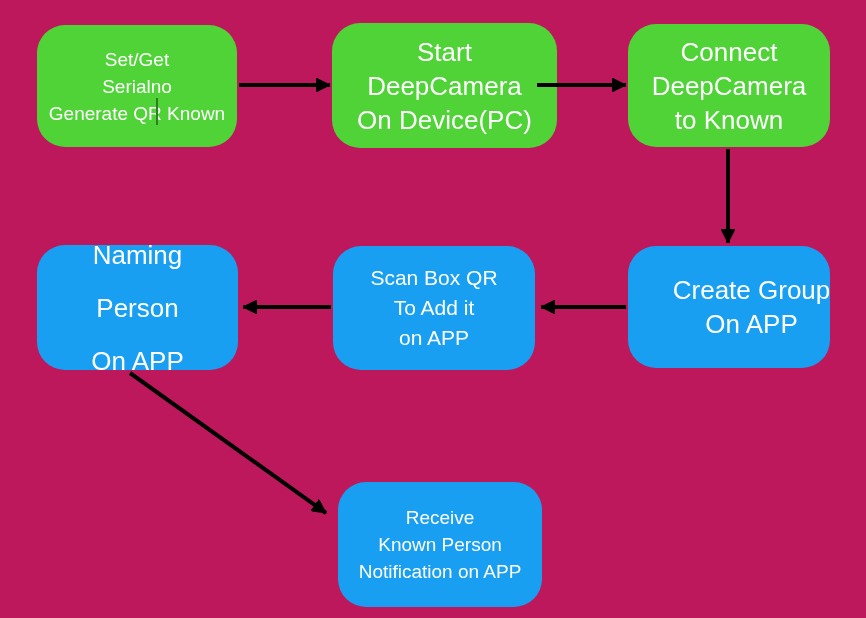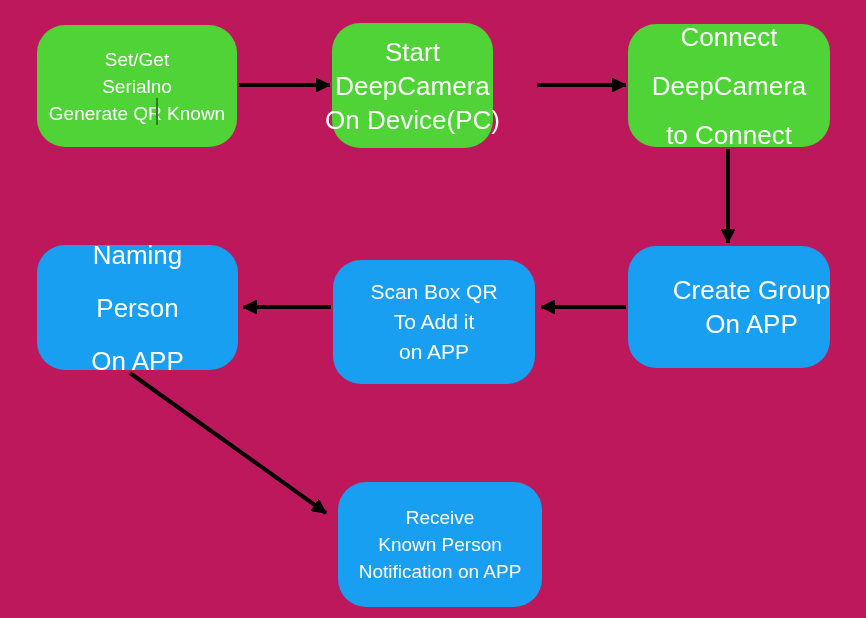--- a/index.html
+++ b/index.html
@@ -29,24 +29,24 @@
   .node.green { background: #4fd337; }
   .node.blue  { background: #189ff2; }
   .node span { display: block; white-space: nowrap; }
 
   .txt-sm  { font-size: 19px; line-height: 27px; font-weight: 400; }
   .txt-md  { font-size: 21px; line-height: 30px; font-weight: 400; }
   .txt-md2 { font-size: 19px; line-height: 27px; font-weight: 400; }
   .txt-lg  { font-size: 26px; line-height: 34px; font-weight: 400; }
 
   #n1 { left: 37px;  top: 25px;  width: 200px; height: 122px; }
-  #n2 { left: 332px; top: 23px;  width: 161px; height: 125px; }
-  #n3 { left: 628px; top: 24px;  width: 202px; height: 123px; gap: 15px; }
+  #n2 { left: 332px; top: 23px;  width: 225px; height: 125px; }
+  #n3 { left: 628px; top: 24px;  width: 202px; height: 123px; }
   #n4 { left: 628px; top: 246px; width: 202px; height: 122px; padding-left: 45px; }
-  #n5 { left: 333px; top: 260px; width: 202px; height: 124px; }
+  #n5 { left: 333px; top: 246px; width: 202px; height: 124px; }
   #n6 { left: 37px;  top: 245px; width: 201px; height: 125px; gap: 19px; }
   #n7 { left: 332px; top: 482px; width: 204px; height: 125px; margin-left: 6px; }
 
   .caret {
     position: absolute;
     left: 119px;
     top: 73px;
     width: 2px;
     height: 27px;
     background: #2e7d22;
@@ -73,21 +73,21 @@
 
   <div class="node green txt-lg" id="n2">
     <span>Start</span>
     <span>DeepCamera</span>
     <span>On Device(PC)</span>
   </div>
 
   <div class="node green txt-lg" id="n3">
     <span>Connect</span>
     <span>DeepCamera</span>
-    <span>to Connect</span>
+    <span>to Known</span>
   </div>
 
   <div class="node blue txt-lg" id="n4">
     <span>Create Group</span>
     <span>On APP</span>
   </div>
 
   <div class="node blue txt-md" id="n5">
     <span>Scan Box QR</span>
     <span>To Add it</span>

